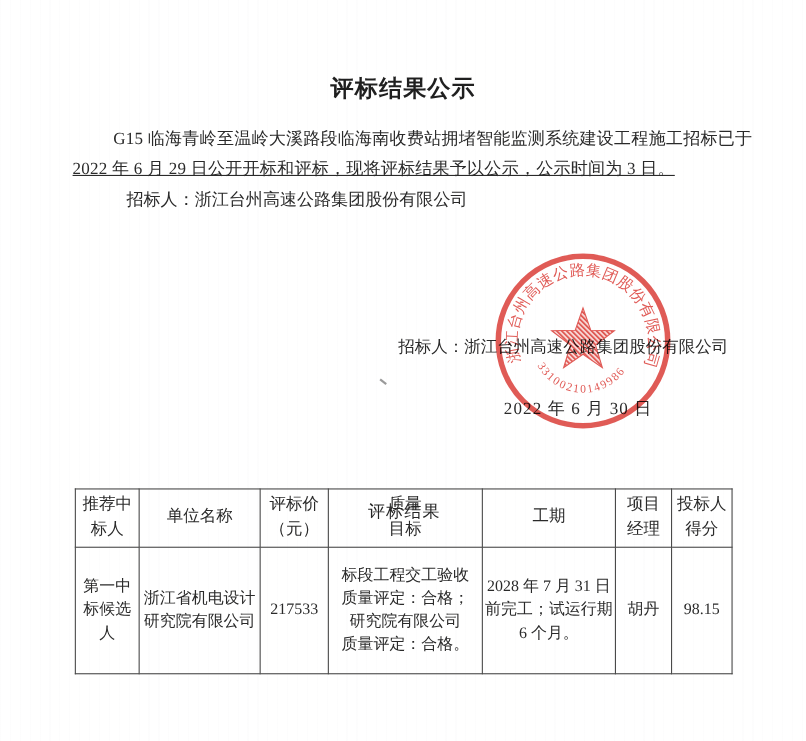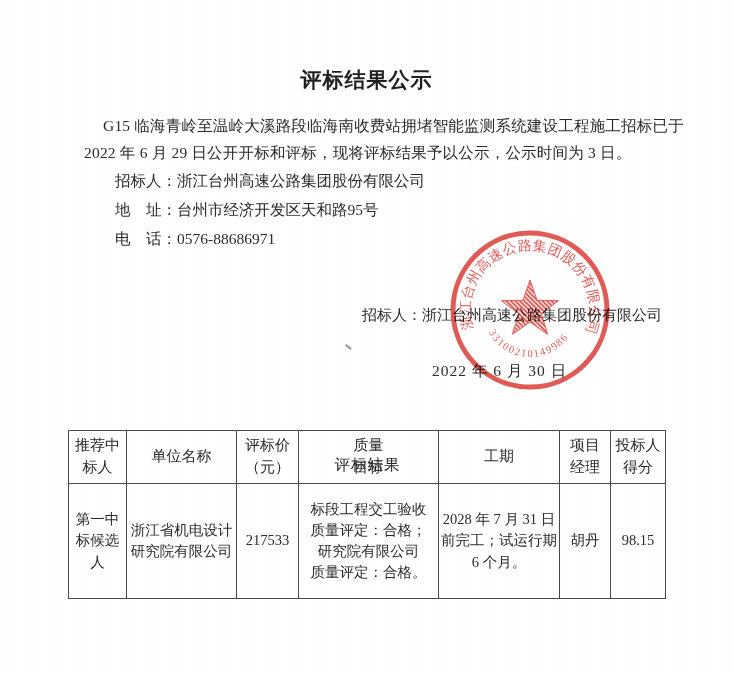--- a/index.html
+++ b/index.html
@@ -10,32 +10,32 @@
     font-family:"Liberation Serif","DejaVu Serif",serif;
     color:#262626;
   }
   .abs{position:absolute;}
   .doc-title{
     left:0;top:66px;width:733px;text-align:center;
     font-size:21px;font-weight:bold;letter-spacing:1px;color:#1f1f1f;
   }
   .para-line{font-size:15.5px;color:#2a2a2a;letter-spacing:0.2px;white-space:nowrap;}
   .p1{left:103px;top:116px;text-align:center;}
-  .p2{left:84px;top:143px;}
+  .p2{left:66px;top:143px;text-decoration:underline;}
   .contact{font-size:15.5px;color:#2a2a2a;white-space:nowrap;}
   .c0{left:115px;top:171px;}
   .c1{left:115px;top:200px;}
   .c2{left:115px;top:229px;}
   .sig-line{left:362px;top:306px;font-size:15px;color:#2a2a2a;white-space:nowrap;z-index:1;}
-  .sig-date{left:432px;top:361px;font-size:15.5px;color:#2a2a2a;white-space:nowrap;z-index:1;letter-spacing:1px;}
+  .sig-date{left:458px;top:361px;font-size:15.5px;color:#2a2a2a;white-space:nowrap;z-index:1;letter-spacing:1px;}
   .stray-mark{left:345px;top:346px;width:7px;height:1.5px;background:#9a9a9a;transform:rotate(38deg);z-index:0;}
   .seal{left:448px;top:228px;width:164px;height:164px;z-index:3;mix-blend-mode:multiply;opacity:0.87;}
   .tbl-title{left:68px;top:416px;width:599px;text-align:center;font-size:15.5px;color:#262626;letter-spacing:1px;margin-top:39px;}
   table.results{
-    left:68px;top:430px;position:absolute;border-collapse:collapse;table-layout:fixed;
+    left:68px;top:444px;position:absolute;border-collapse:collapse;table-layout:fixed;
     font-size:14.5px;color:#2a2a2a;background:transparent;
   }
   table.results th, table.results td{
     border:1px solid #4a4a4a;text-align:center;vertical-align:middle;
     white-space:pre-line;font-weight:normal;padding:2px;line-height:1.45;
   }
   table.results{border:1.5px solid #3d3d3d;}
   table.results th{height:48px;font-size:15px;}
   table.results td{height:110px;}
   .w0{width:58px}.w1{width:110px}.w2{width:62px}.w3{width:140px}.w4{width:121px}.w5{width:51px}.w6{width:55px}
@@ -44,22 +44,20 @@
 <body>
 
 <div class="page">
 
   <div class="abs doc-title">评标结果公示</div>
 
   <div class="abs para-line p1">G15 临海青岭至温岭大溪路段临海南收费站拥堵智能监测系统建设工程施工招标已于</div>
   <div class="abs para-line p2">2022 年 6 月 29 日公开开标和评标，现将评标结果予以公示，公示时间为 3 日。</div>
 
   <div class="abs contact c0"><span>招标人：</span><span>浙江台州高速公路集团股份有限公司</span></div>
-  <div class="abs contact c1"><span>地　址：</span><span>台州市经济开发区天和路95号</span></div>
-  <div class="abs contact c2"><span>电　话：</span><span>0576-88686971</span></div>
 
   <div class="abs sig-line">招标人：浙江台州高速公路集团股份有限公司</div>
   <div class="abs sig-date">2022 年 6 月 30 日</div>
 
   <div class="abs stray-mark"></div>
 
   <svg class="abs seal" viewBox="0 0 164 164" xmlns="http://www.w3.org/2000/svg">
     <defs>
       <pattern id="starhatch" width="3.2" height="3.2" patternUnits="userSpaceOnUse" patternTransform="rotate(45)">
         <rect width="3.2" height="3.2" fill="rgba(223,70,64,0.25)"></rect>

